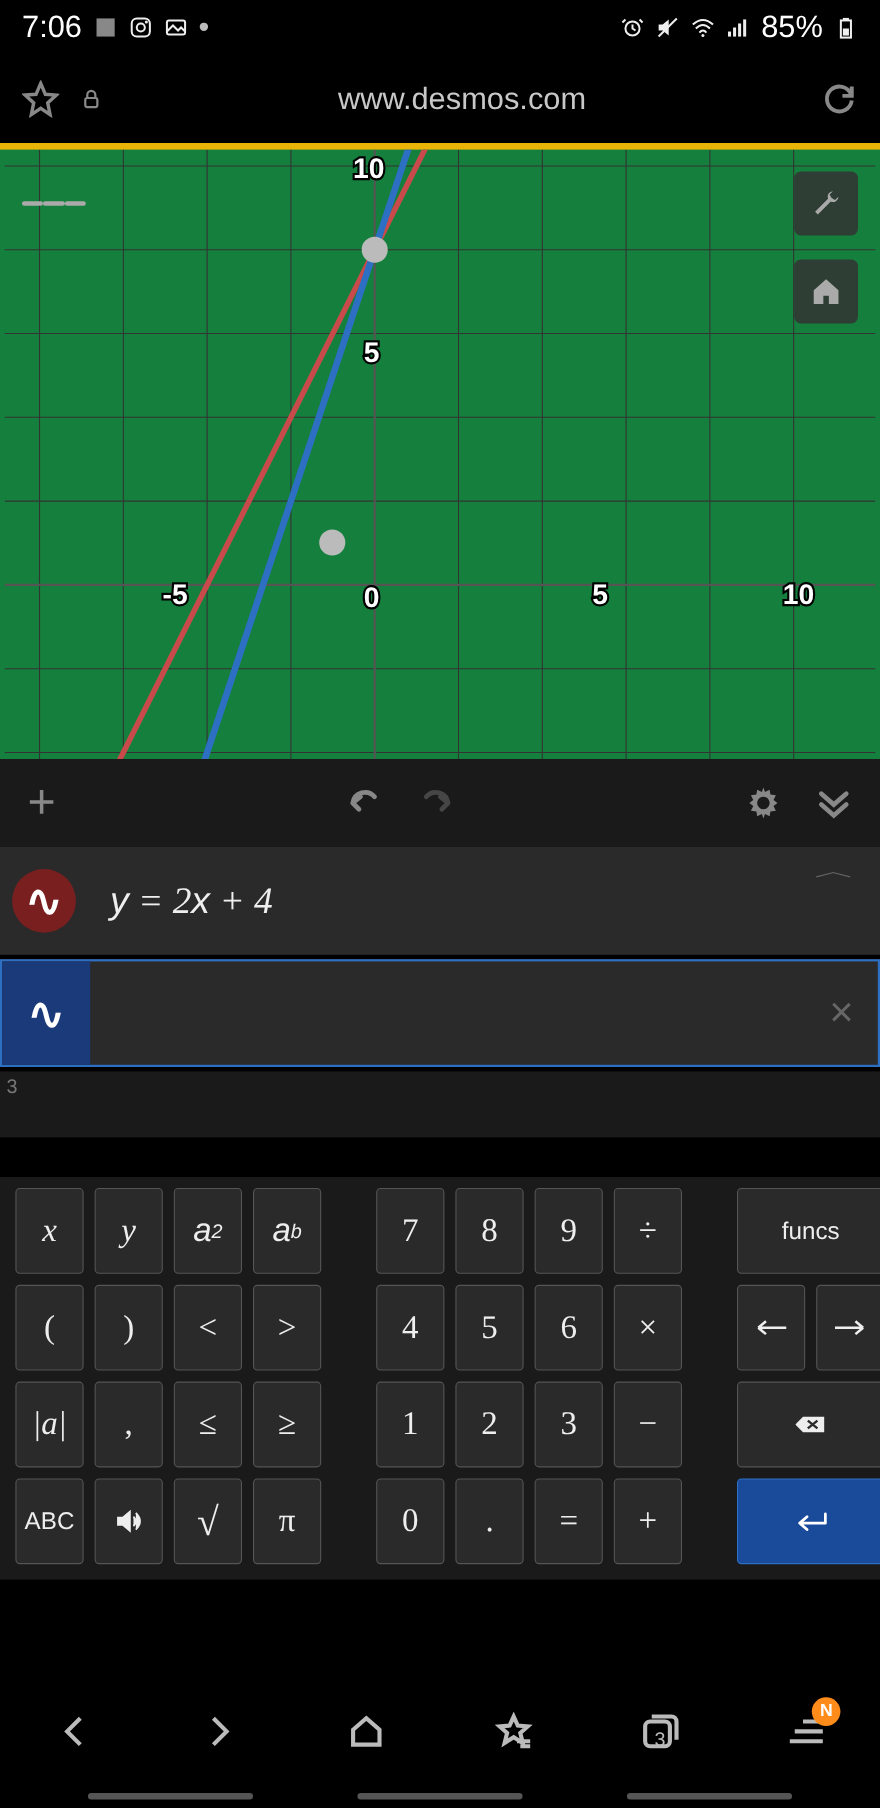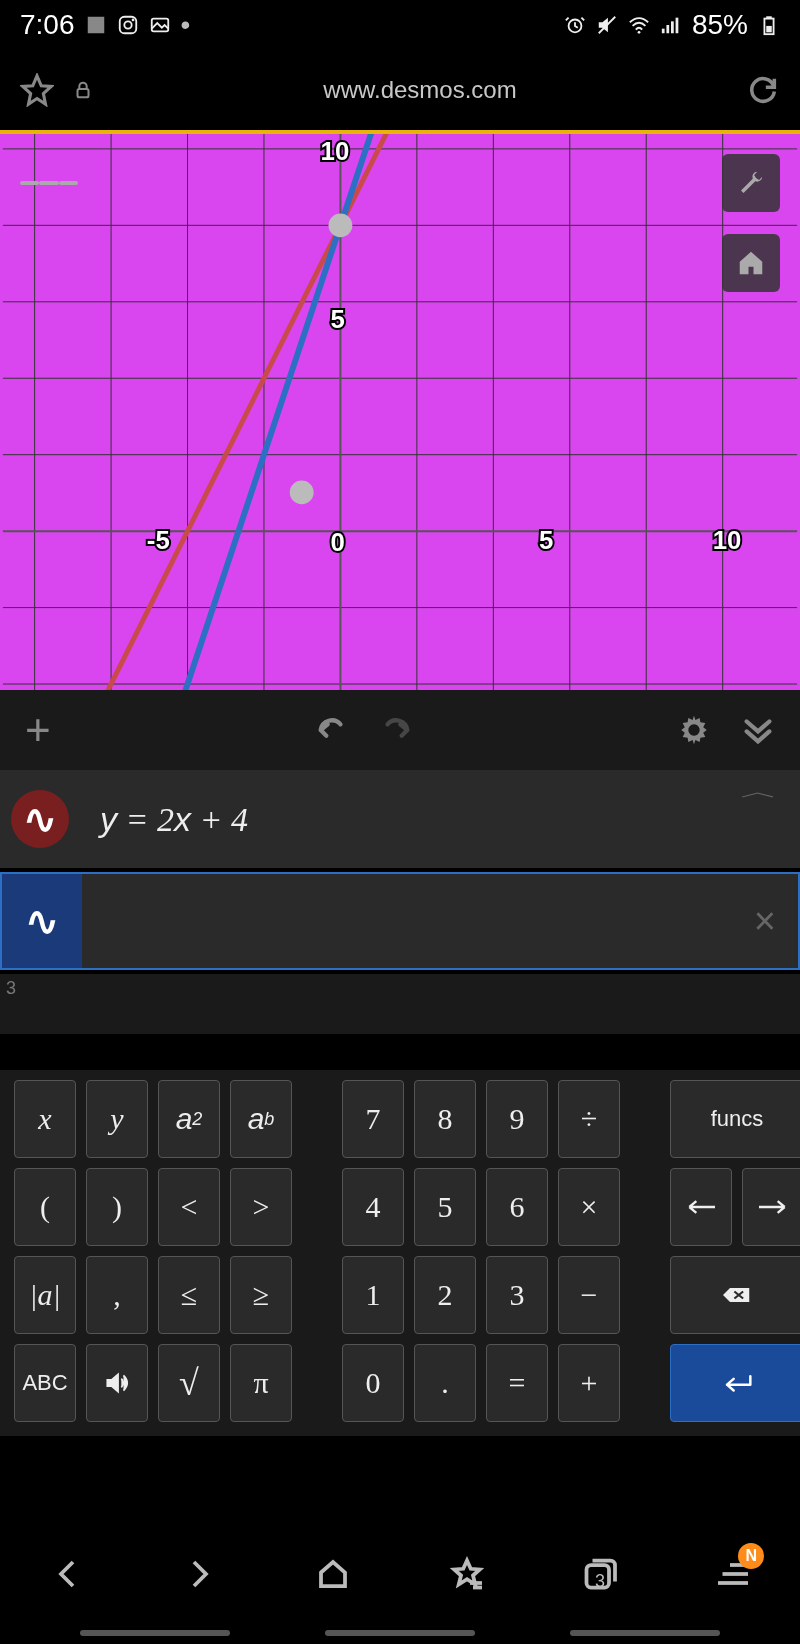--- a/index.html
+++ b/index.html
@@ -5,25 +5,25 @@
 * { margin:0; padding:0; box-sizing:border-box; font-family:-apple-system,BlinkMacSystemFont,sans-serif; }
 body { width:800px; height:1644px; background:#000; color:#fff; overflow:hidden; position:relative; }
 
 
 .status-bar { height:50px; display:flex; justify-content:space-between; align-items:center; padding:0 20px; font-size:28px; font-weight:500; }
 .status-bar .left, .status-bar .right { display:flex; align-items:center; gap:10px; }
 .status-bar svg { height:22px; width:22px; fill:#f0f0f0; }
 
 
 .url-bar { height:80px; display:flex; align-items:center; padding:0 20px; gap:18px; }
-.url-bar .url { flex:1; text-align:center; font-size:24px; color:#c8c8c8; }
+.url-bar .url { flex:1; text-align:center; font-size:28px; color:#c8c8c8; }
 .url-bar svg { width:34px; height:34px; stroke:#888; fill:none; stroke-width:2.2; }
 
 
-.graph-area { position:relative; height:560px; background:#d946ef; overflow:hidden; border-top:4px solid #eab308; }
+.graph-area { position:relative; height:560px; background:#15803d; overflow:hidden; border-top:6px solid #eab308; }
 .graph-area svg.plot { position:absolute; inset:0; width:100%; height:100%; }
 .axis-label { font-size:26px; font-weight:700; fill:#fff; stroke:#000; stroke-width:4px; paint-order:stroke; font-family:sans-serif; }
 .grid-line { stroke:#333; stroke-width:1; }
 .axis-line { stroke:#555; stroke-width:2; }
 .line-red { stroke:#c94a4a; stroke-width:5; fill:none; }
 .line-blue { stroke:#2d70c3; stroke-width:6; fill:none; }
 .pt { fill:#bbb; }
 
 
 .corner-btn { position:absolute; width:58px; height:58px; background:rgba(50,50,50,0.85); display:flex; align-items:center; justify-content:center; border-radius:6px; }

